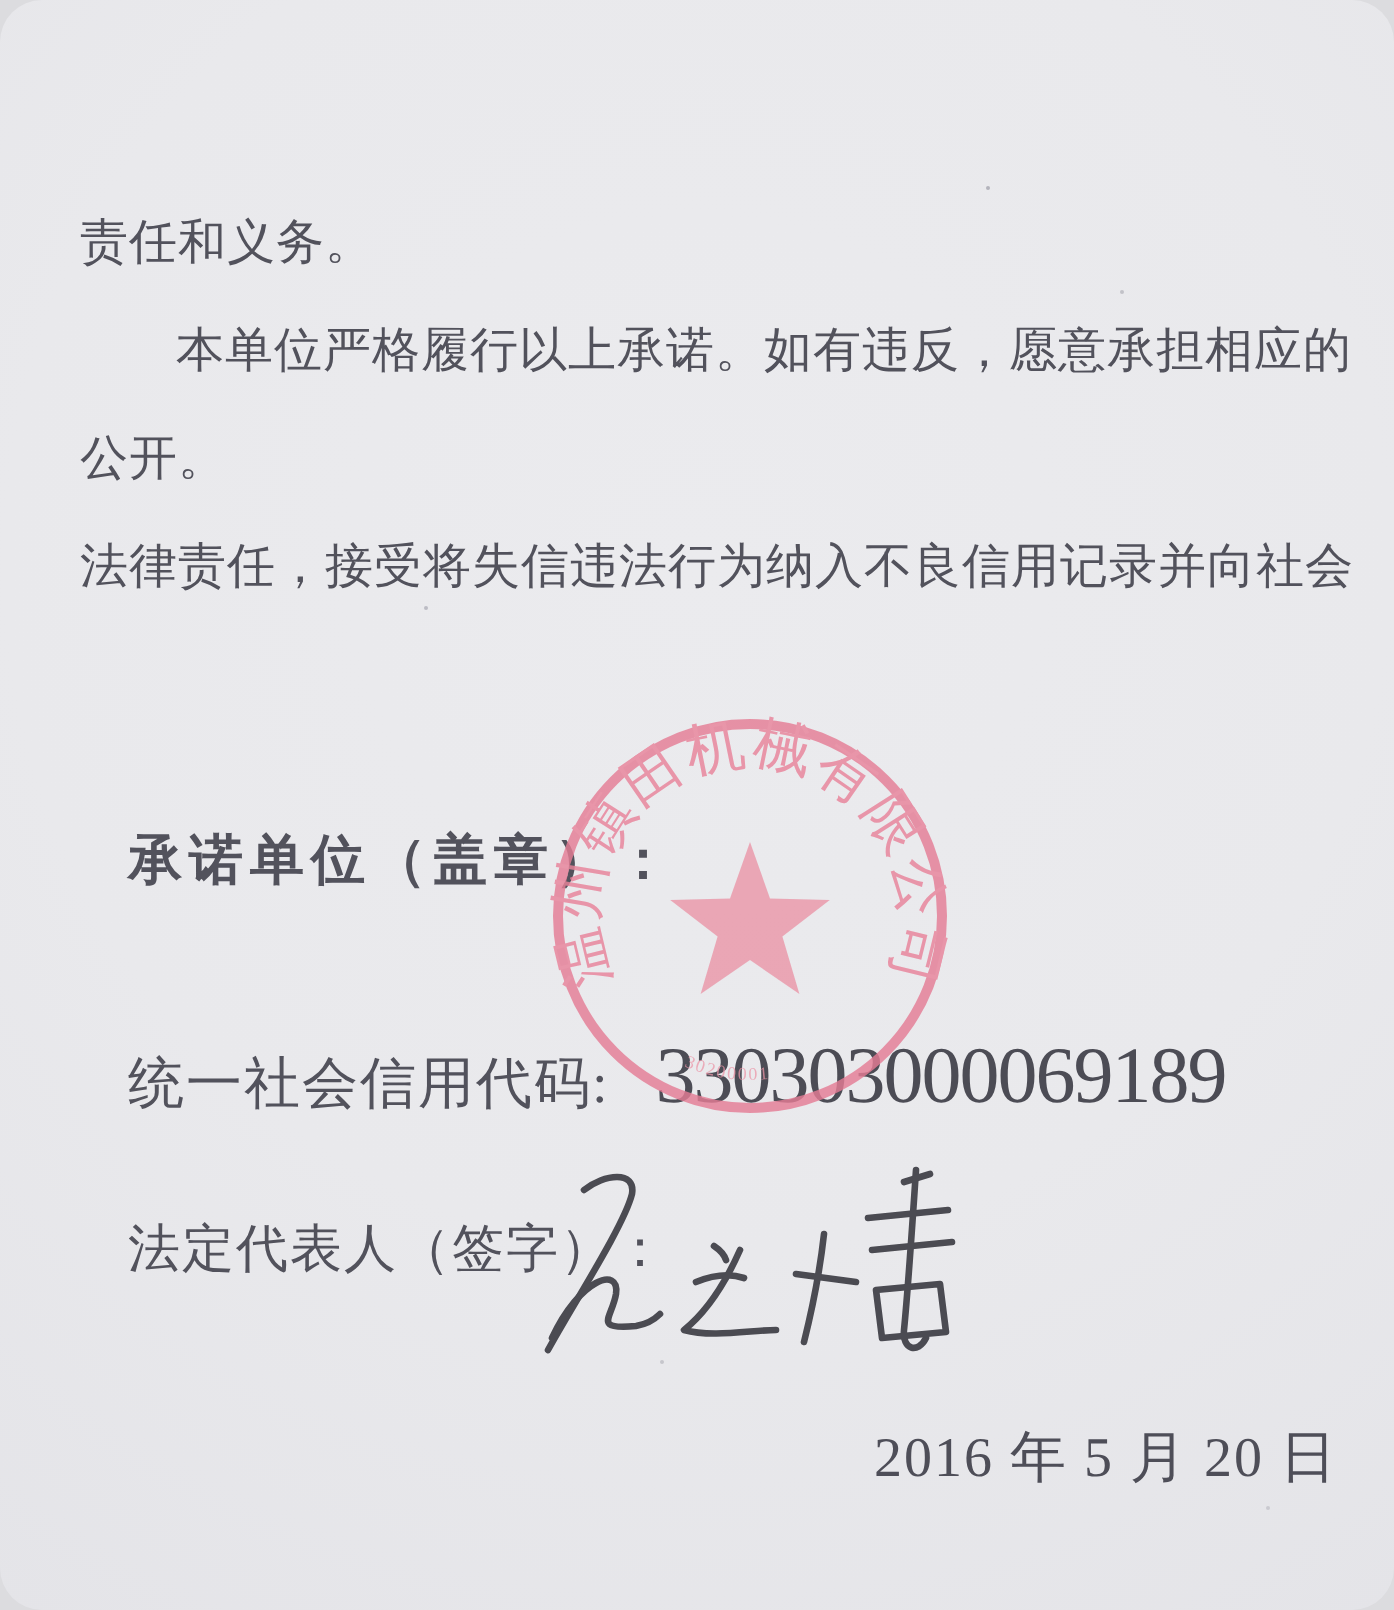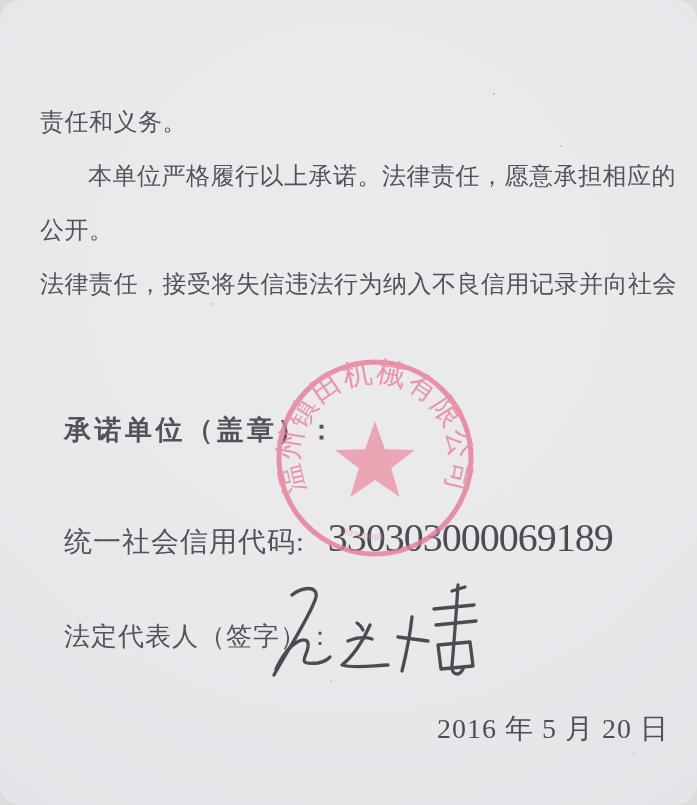--- a/index.html
+++ b/index.html
@@ -20,35 +20,35 @@
   .textblock{
     position:absolute;left:40px;top:95px;width:648px;
     font-size:24px;line-height:54px;letter-spacing:0.5px;
   }
   .line{white-space:nowrap;}
   .line.indent{padding-left:48px;}
   .field{position:absolute;white-space:nowrap;}
   .unit-label{left:64px;top:412px;font-size:27px;letter-spacing:3.5px;font-weight:bold;}
   .credit-line{left:64px;top:514px;font-size:28px;letter-spacing:1px;}
   .credit-value{font-size:40px;letter-spacing:-1px;margin-left:23px;color:#4c4c55;}
-  .rep-label{left:64px;top:607px;font-size:26px;letter-spacing:1px;margin-top:12px;}
+  .rep-label{left:64px;top:607px;font-size:26px;letter-spacing:1px;}
   .date-line{right:28px;top:710px;font-size:28px;letter-spacing:1px;color:#4e4e58;}
   .seal-svg{position:absolute;left:262px;top:345px;z-index:5;pointer-events:none;filter:blur(0.3px);}
   .sig-svg{position:absolute;left:262px;top:575px;z-index:6;pointer-events:none;}
 </style>
 </head>
 <body>
 
 <div class="paper">
 
   <div class="specks"></div>
 
   <div class="textblock">
     <div class="line">责任和义务。</div>
-    <div class="line indent">本单位严格履行以上承诺。法律责任，愿意承担相应的</div>
+    <div class="line indent">本单位严格履行以上承诺。如有违反，愿意承担相应的</div>
     <div class="line">公开。</div>
     <div class="line">法律责任，接受将失信违法行为纳入不良信用记录并向社会</div>
   </div>
 
   <div class="field unit-label">承诺单位（盖章）：</div>
 
   <svg class="seal-svg" width="226" height="226" viewBox="0 0 226 226">
     <g opacity="0.82">
       <circle cx="113" cy="113" r="96" fill="none" stroke="#e57d95" stroke-width="5"></circle>
       <polygon points="113,76 123,104.2 152.9,105 129.2,123.3 137.7,152 113,135 88.3,152 96.8,123.3 73.1,105 103,104.2" fill="#ea8a9e" opacity="0.85"></polygon>

